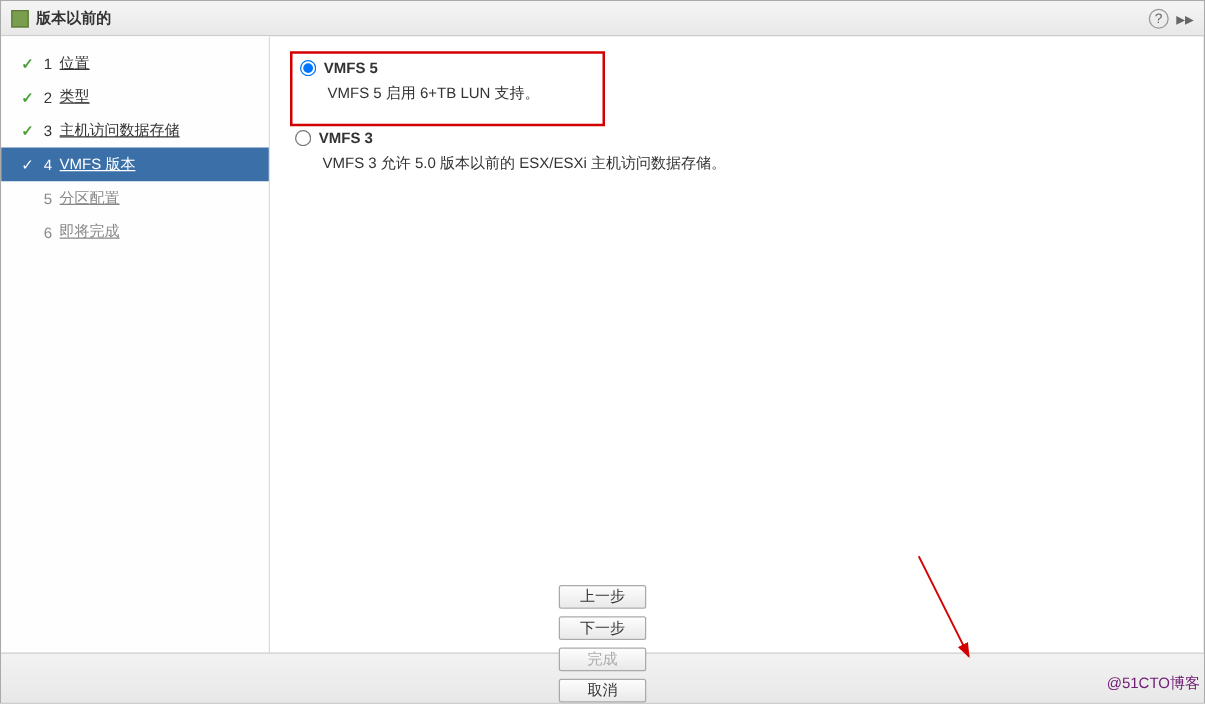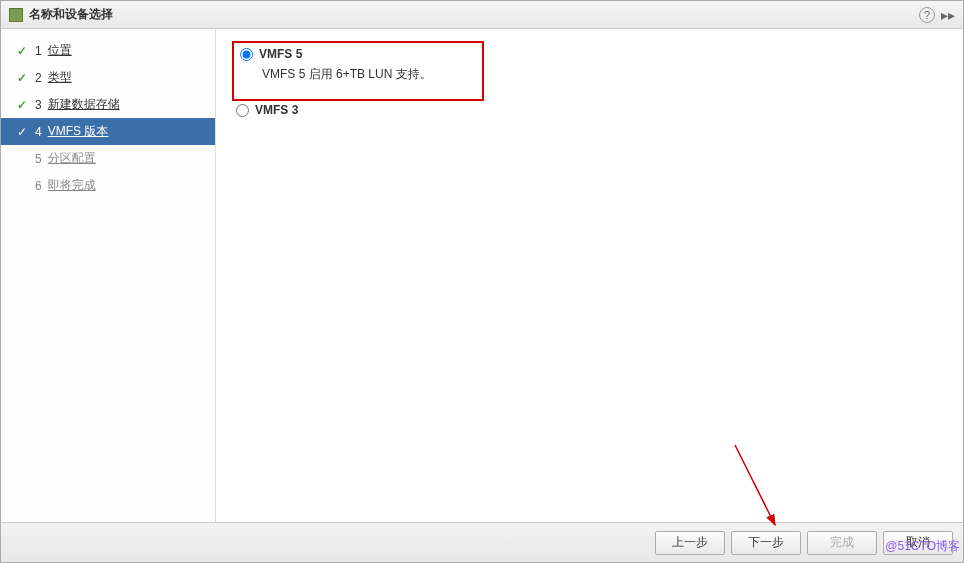--- a/index.html
+++ b/index.html
@@ -111,58 +111,59 @@
     }
     .footer {
       height: 40px;
       background: linear-gradient(to bottom, #f2f2f2, #e8e8e8);
       border-top: 1px solid #ccc;
       display: flex;
       justify-content: flex-end;
       align-items: center;
       padding: 0 10px;
       gap: 6px;
+      flex-direction: column;
     }
     .btn {
       min-width: 70px;
       height: 24px;
       background: linear-gradient(to bottom, #fdfdfd, #e9e9e9);
       border: 1px solid #aaa;
       border-radius: 2px;
       font-size: 12px;
       color: #333;
       cursor: pointer;
       padding: 0 12px;
     }
     .btn:disabled {
       color: #aaa;
       cursor: default;
     }
     .watermark {
       position: absolute;
       right: 4px;
       bottom: 8px;
-      color: #8b5cf6;
+      color: #701a75;
       font-size: 12px;
       pointer-events: none;
     }
     .arrow-svg {
       position: absolute;
       pointer-events: none;
     }
   </style>
 </head>
 <body>
 
 <div class="dialog">
 
   <div class="titlebar">
     <div class="titlebar-left">
       <span class="title-icon"></span>
-      <span class="title-text">名称和设备选择</span>
+      <span class="title-text">版本以前的</span>
     </div>
     <div class="titlebar-right">
       <span class="help-icon">?</span>
       <span class="expand-icon">▸▸</span>
     </div>
   </div>
 
   <div class="content">
 
     <div class="sidebar">
@@ -172,21 +173,21 @@
         <span class="step-label">位置</span>
       </div>
       <div class="step completed">
         <span class="check">✓</span>
         <span>2</span>
         <span class="step-label">类型</span>
       </div>
       <div class="step completed">
         <span class="check">✓</span>
         <span>3</span>
-        <span class="step-label">新建数据存储</span>
+        <span class="step-label">主机访问数据存储</span>
       </div>
       <div class="step active">
         <span class="check">✓</span>
         <span>4</span>
         <span class="step-label">VMFS 版本</span>
       </div>
       <div class="step pending">
         <span class="check"></span>
         <span>5</span>
         <span class="step-label">分区配置</span>
@@ -206,20 +207,21 @@
             <span class="option-label">VMFS 5</span>
           </label>
           <div class="option-desc">VMFS 5 启用 6+TB LUN 支持。</div>
         </div>
       </div>
       <div class="option-group">
         <label class="option-row">
           <input type="radio" name="vmfs" style="">
           <span class="option-label">VMFS 3</span>
         </label>
+        <div class="option-desc">VMFS 3 允许 5.0 版本以前的 ESX/ESXi 主机访问数据存储。</div>
       </div>
     </div>
 
   </div>
 
   <div class="footer">
     <button class="btn">上一步</button>
     <button class="btn">下一步</button>
     <button class="btn" disabled="">完成</button>
     <button class="btn">取消</button>

